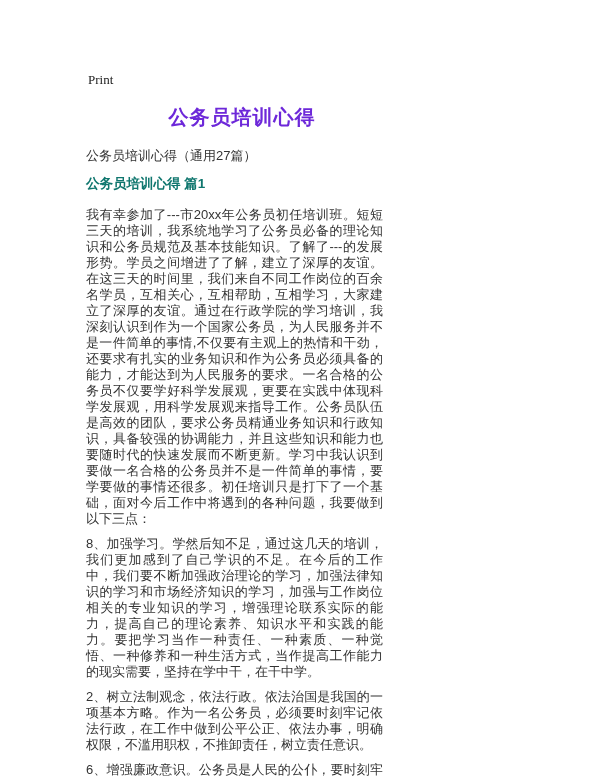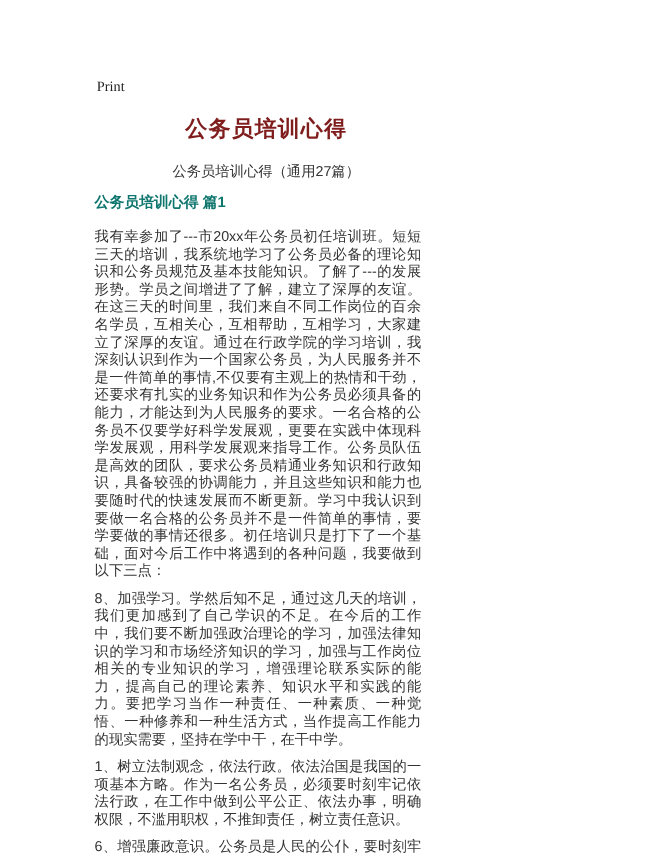--- a/index.html
+++ b/index.html
@@ -25,32 +25,31 @@
     font-family: "Liberation Serif", serif;
     font-size: 13px;
     color: #222222;
     margin: 0 0 0 2px;
     cursor: pointer;
     display: inline-block;
   }
   .doc-title {
     font-size: 20px;
     font-weight: bold;
-    color: #7f1d1d;
+    color: #6d28d9;
     text-align: center;
     margin: 16px 0 0 0;
     letter-spacing: 1px;
     font-family: "Liberation Sans", sans-serif;
   }
   .doc-subtitle {
     font-size: 13px;
     font-weight: normal;
     color: #333333;
     margin: 16px 0 0 0;
-    text-align: center;
   }
   .section-heading {
     font-size: 13.5px;
     font-weight: bold;
     color: #0f766e;
     margin: 10px 0 0 0;
   }
   .body-para {
     font-size: 13px;
     line-height: 16px;
@@ -73,18 +72,18 @@
   <h1 class="doc-title">公务员培训心得</h1>
 
   <p class="doc-subtitle">公务员培训心得（通用27篇）</p>
 
   <h2 class="section-heading">公务员培训心得 篇1</h2>
 
   <p class="body-para first">我有幸参加了---市20xx年公务员初任培训班。短短三天的培训，我系统地学习了公务员必备的理论知识和公务员规范及基本技能知识。了解了---的发展形势。学员之间增进了了解，建立了深厚的友谊。在这三天的时间里，我们来自不同工作岗位的百余名学员，互相关心，互相帮助，互相学习，大家建立了深厚的友谊。通过在行政学院的学习培训，我深刻认识到作为一个国家公务员，为人民服务并不是一件简单的事情,不仅要有主观上的热情和干劲，还要求有扎实的业务知识和作为公务员必须具备的能力，才能达到为人民服务的要求。一名合格的公务员不仅要学好科学发展观，更要在实践中体现科学发展观，用科学发展观来指导工作。公务员队伍是高效的团队，要求公务员精通业务知识和行政知识，具备较强的协调能力，并且这些知识和能力也要随时代的快速发展而不断更新。学习中我认识到要做一名合格的公务员并不是一件简单的事情，要学要做的事情还很多。初任培训只是打下了一个基础，面对今后工作中将遇到的各种问题，我要做到以下三点：</p>
 
   <p class="body-para">8、加强学习。学然后知不足，通过这几天的培训，我们更加感到了自己学识的不足。在今后的工作中，我们要不断加强政治理论的学习，加强法律知识的学习和市场经济知识的学习，加强与工作岗位相关的专业知识的学习，增强理论联系实际的能力，提高自己的理论素养、知识水平和实践的能力。要把学习当作一种责任、一种素质、一种觉悟、一种修养和一种生活方式，当作提高工作能力的现实需要，坚持在学中干，在干中学。</p>
 
-  <p class="body-para">1、树立法制观念，依法行政。依法治国是我国的一项基本方略。作为一名公务员，必须要时刻牢记依法行政，在工作中做到公平公正、依法办事，明确权限，不滥用职权，不推卸责任，树立责任意识。</p>
+  <p class="body-para">2、树立法制观念，依法行政。依法治国是我国的一项基本方略。作为一名公务员，必须要时刻牢记依法行政，在工作中做到公平公正、依法办事，明确权限，不滥用职权，不推卸责任，树立责任意识。</p>
 
   <p class="body-para">6、增强廉政意识。公务员是人民的公仆，要时刻牢记为人民服务的宗旨。要牢固树立立党为公，执政为民的观念，树立正确的权力观，增强廉政意识，严格自律。作为一名刚刚踏上工作岗位的公务员，一是要做到慎初，二要慎独，在与别人独处时，一定要把握住自己。</p>
 
 
 </div>
 
 </body></html>

